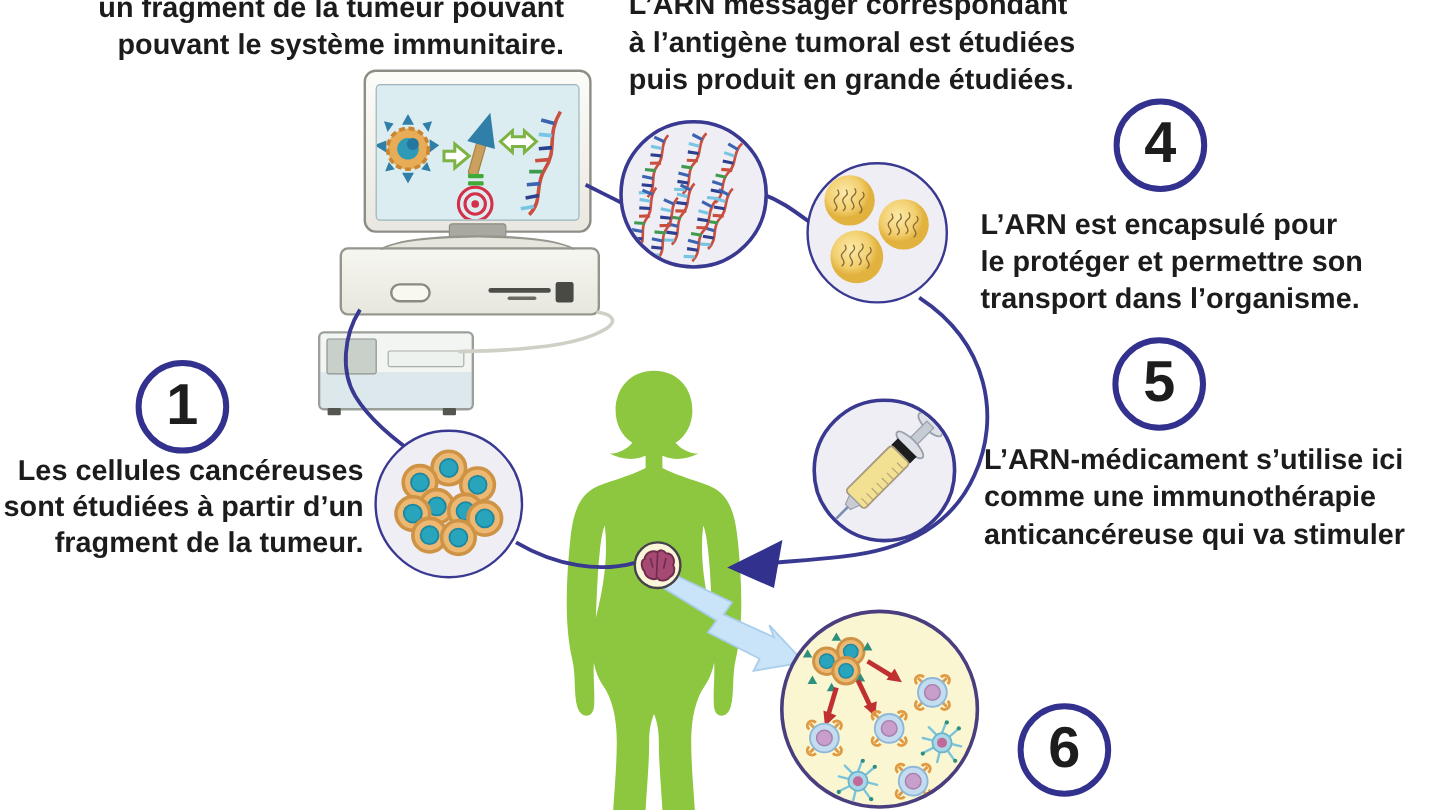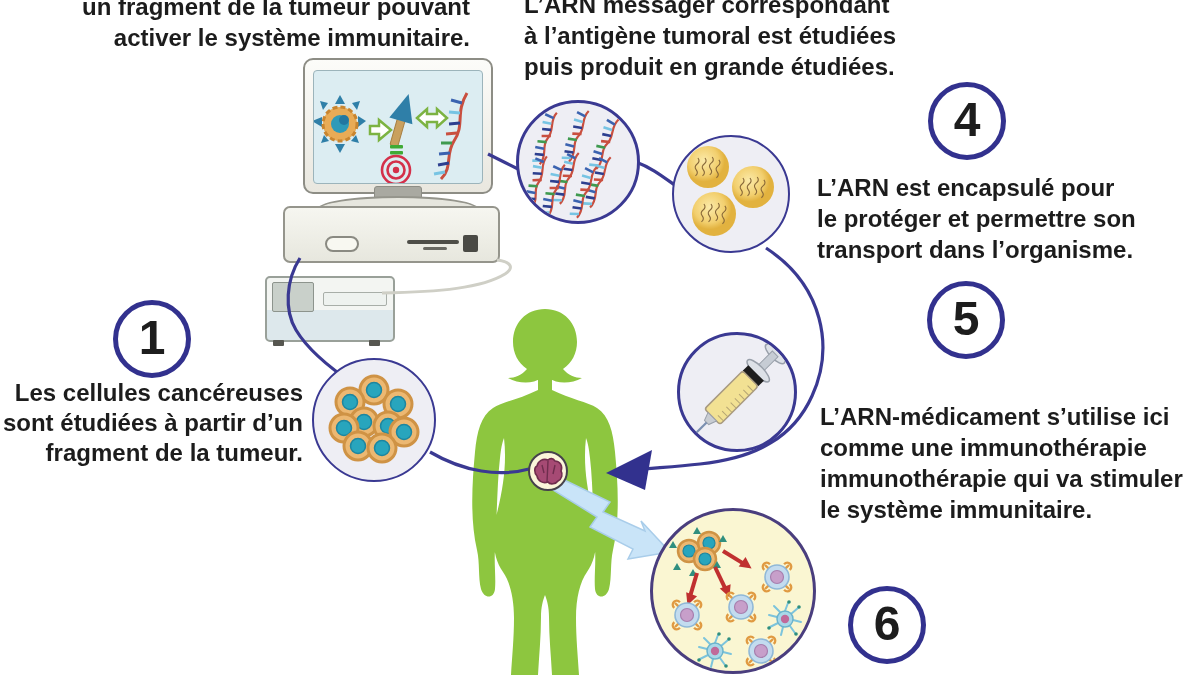--- a/index.html
+++ b/index.html
@@ -377,41 +377,40 @@
   </div>
   <div class="badge" style="left:927px;top:281px;">
     <span>5</span>
   </div>
   <div class="badge" style="left:848px;top:586px;">
     <span>6</span>
   </div>
 
   <div class="txt right" style="left:70px;top:-9px;width:400px;">
     <div>un fragment de la tumeur pouvant</div>
-    <div>activer le système immunitaire.</div>
+    <div>pouvant le système immunitaire.</div>
   </div>
 
   <div class="txt" style="left:524px;top:-11px;">
     <div>L’ARN messager correspondant</div>
     <div>à l’antigène tumoral est étudiées</div>
     <div>puis produit en grande étudiées.</div>
   </div>
 
   <div class="txt" style="left:817px;top:172px;">
     <div>L’ARN est encapsulé pour</div>
     <div>le protéger et permettre son</div>
     <div>transport dans l’organisme.</div>
   </div>
 
   <div class="txt right" style="left:0px;top:378px;width:303px;line-height:30px;">
     <div>Les cellules cancéreuses</div>
     <div>sont étudiées à partir d’un</div>
     <div>fragment de la tumeur.</div>
   </div>
 
-  <div class="txt" style="left:820px;top:368px;margin-top:33px;">
+  <div class="txt" style="left:820px;top:368px;">
     <div>L’ARN-médicament s’utilise ici</div>
     <div>comme une immunothérapie</div>
-    <div>immunothérapie qui va stimuler</div>
-    <div>le système immunitaire.</div>
+    <div>anticancéreuse qui va stimuler</div>
   </div>
 
 </div>
 
 </body></html>

